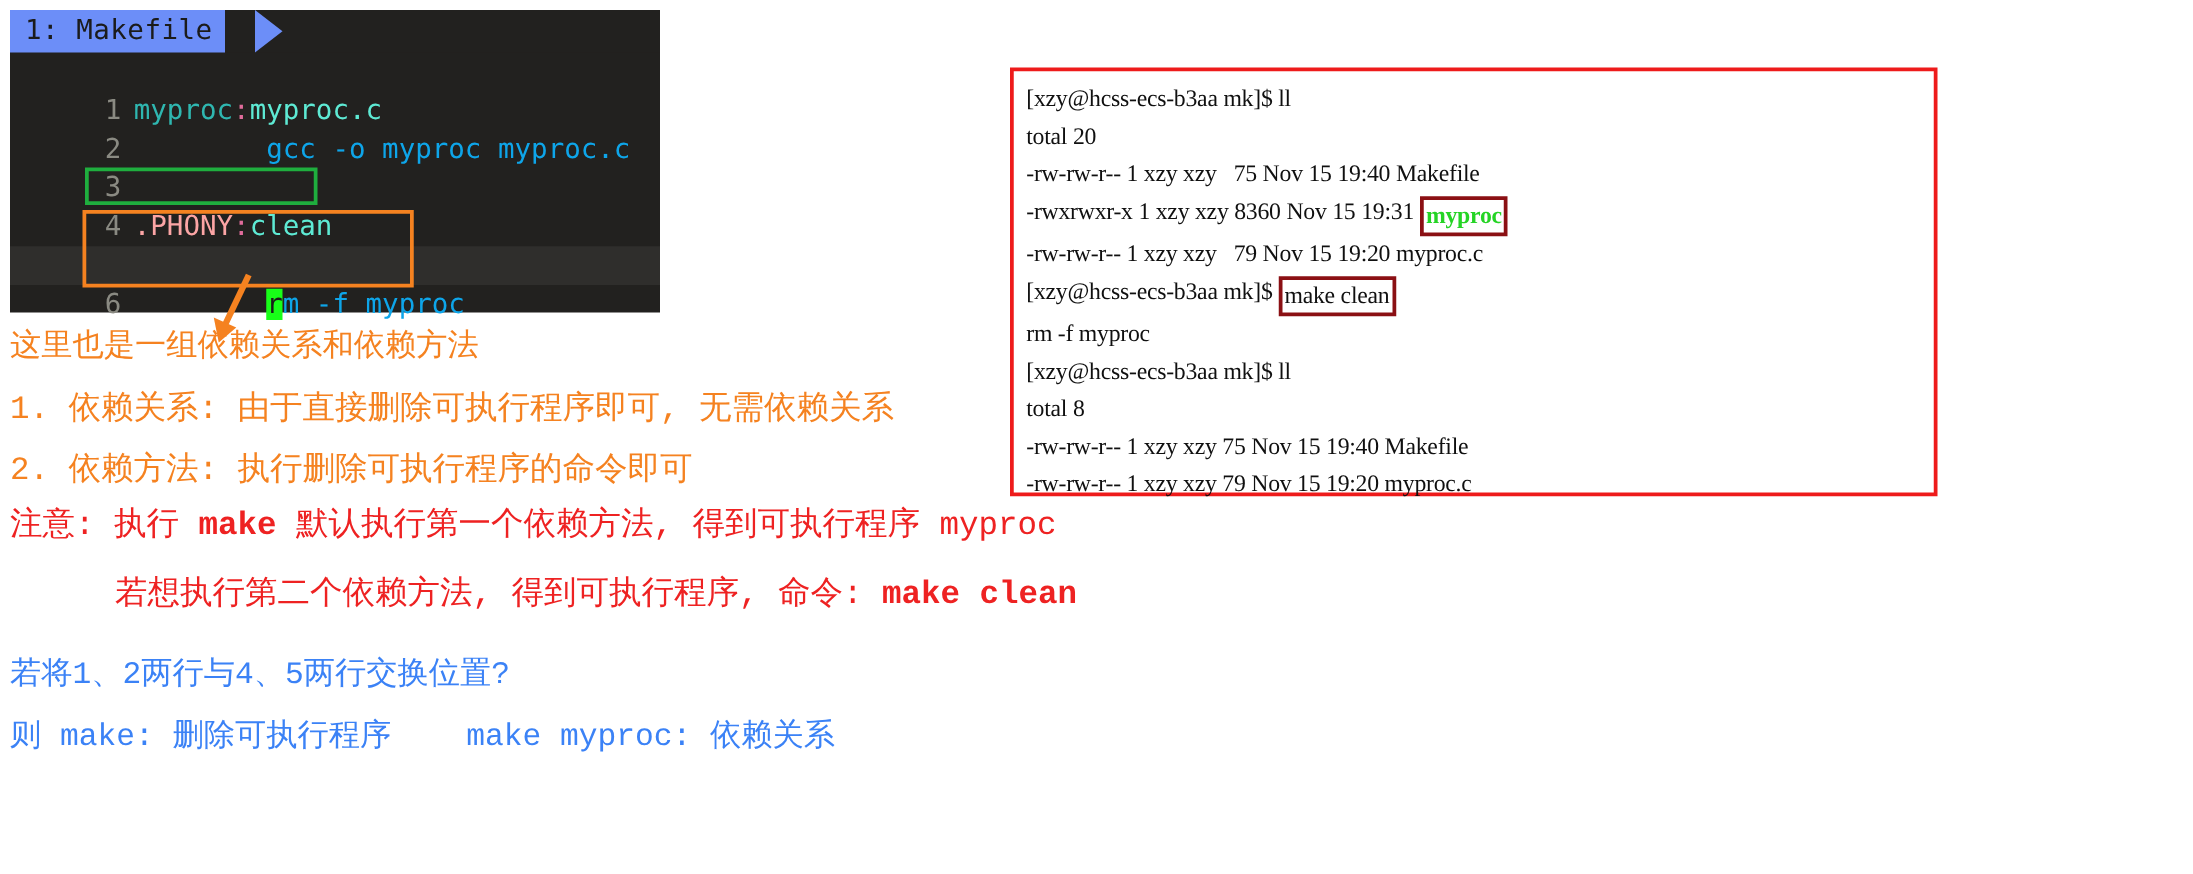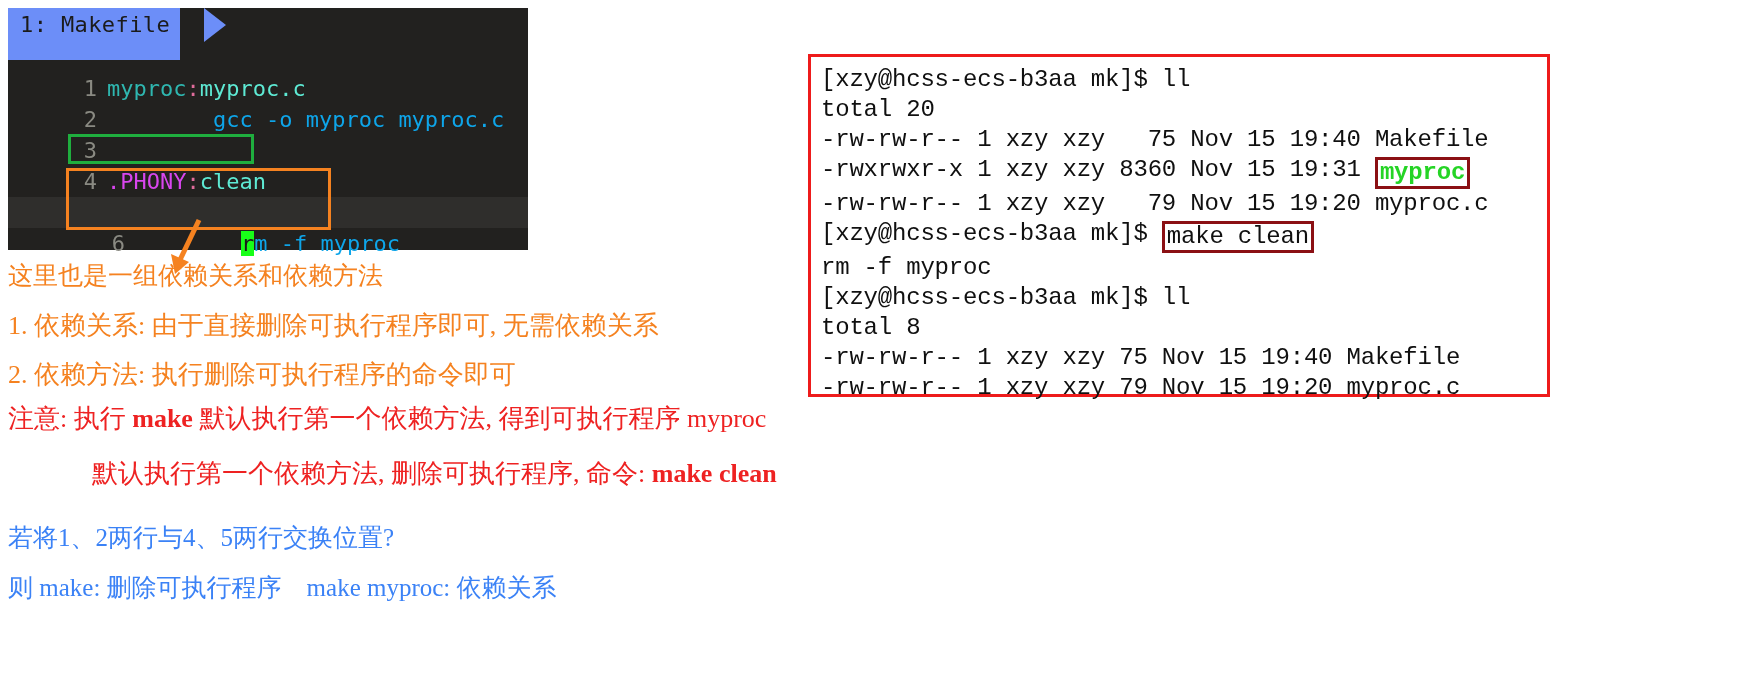--- a/index.html
+++ b/index.html
@@ -27,21 +27,21 @@
   }
   #tab-bar {
     position: relative;
     height: 34px;
     background: #22211f;
   }
   #tab-makefile {
     position: absolute;
     left: 0;
     top: 0;
-    height: 52px;
+    height: 34px;
     padding: 0 10px 0 12px;
     background: #6c8ef8;
     color: #1b1b1b;
     font-size: 22px;
     line-height: 34px;
     white-space: pre;
     letter-spacing: 0.4px;
   }
   #tab-arrow {
     position: absolute;
@@ -56,35 +56,34 @@
   .code-line {
     position: relative;
     height: 31px;
     line-height: 31px;
     font-size: 22px;
     white-space: pre;
     color: #d8d8d0;
   }
   .code-line.current {
     background: #2f2e2c;
-    padding-left: 28px;
   }
   .gutter {
     display: inline-block;
     width: 46px;
     text-align: right;
     color: #8a8a82;
     padding-right: 10px;
     box-sizing: border-box;
   }
   .tok-target { color: #2fb7b0; }
   .tok-dep    { color: #5eead4; }
   .tok-colon  { color: #e06c9b; }
   .tok-cmd    { color: #0ea5e9; }
-  .tok-phony  { color: #d946ef; }
+  .tok-phony  { color: #fca5a5; }
   .cursor-char {
     background: #18ff18;
     color: #1b1b1b;
   }
 
   
   #box-phony {
     position: absolute;
     left: 60px;
     top: 126px;
@@ -120,22 +119,22 @@
     left: 808px;
     top: 54px;
     width: 742px;
     height: 343px;
     border: 3px solid #ee1b1b;
     box-sizing: border-box;
     background: #ffffff;
     padding: 8px 0 0 10px;
   }
   .term-line {
-    font-family: Liberation Mono, monospace;
-    font-size: 24px;
+    font-family: Liberation Serif, serif;
+    font-size: 19px;
     line-height: 30px;
     color: #101010;
     white-space: pre;
     letter-spacing: -0.2px;
     position: relative;
   }
   .hl-box {
     border: 3px solid #8b1014;
     padding: 0 2px;
     box-sizing: border-box;
@@ -145,21 +144,21 @@
   }
   .green-exe {
     color: #25d425;
     font-weight: bold;
   }
 
   
   .ann {
     position: absolute;
     white-space: pre;
-    font-family: Liberation Serif, serif;
+    font-family: Liberation Mono, monospace;
     text-align: center;
   }
   .ann-orange { color: #f58220; }
   .ann-red    { color: #ee2222; }
   .ann-blue   { color: #3b82f6; }
   .bold { font-weight: bold; }
 
   #ann-1 { left: 8px;  top: 259px; font-size: 25px; }
   #ann-2 { left: 8px;  top: 308px; font-size: 26px; }
   #ann-3 { left: 8px;  top: 357px; font-size: 26px; }
@@ -226,17 +225,17 @@
 </div>
 
 <div class="ann ann-orange" id="ann-1">这里也是一组依赖关系和依赖方法</div>
 
 <div class="ann ann-orange" id="ann-2">1. 依赖关系: 由于直接删除可执行程序即可, 无需依赖关系</div>
 
 <div class="ann ann-orange" id="ann-3">2. 依赖方法: 执行删除可执行程序的命令即可</div>
 
 <div class="ann ann-red" id="ann-4"><span>注意: 执行 </span><span class="bold">make</span><span> 默认执行第一个依赖方法, 得到可执行程序 myproc</span></div>
 
-<div class="ann ann-red" id="ann-5"><span>默认执行第一个依赖方法, 删除可执行程序, 命令: </span><span class="bold">make clean</span></div>
+<div class="ann ann-red" id="ann-5"><span>若想执行第二个依赖方法, 得到可执行程序, 命令: </span><span class="bold">make clean</span></div>
 
 <div class="ann ann-blue" id="ann-6">若将1、2两行与4、5两行交换位置?</div>
 
 <div class="ann ann-blue" id="ann-7">则 make: 删除可执行程序    make myproc: 依赖关系</div>
 
 </body></html>

